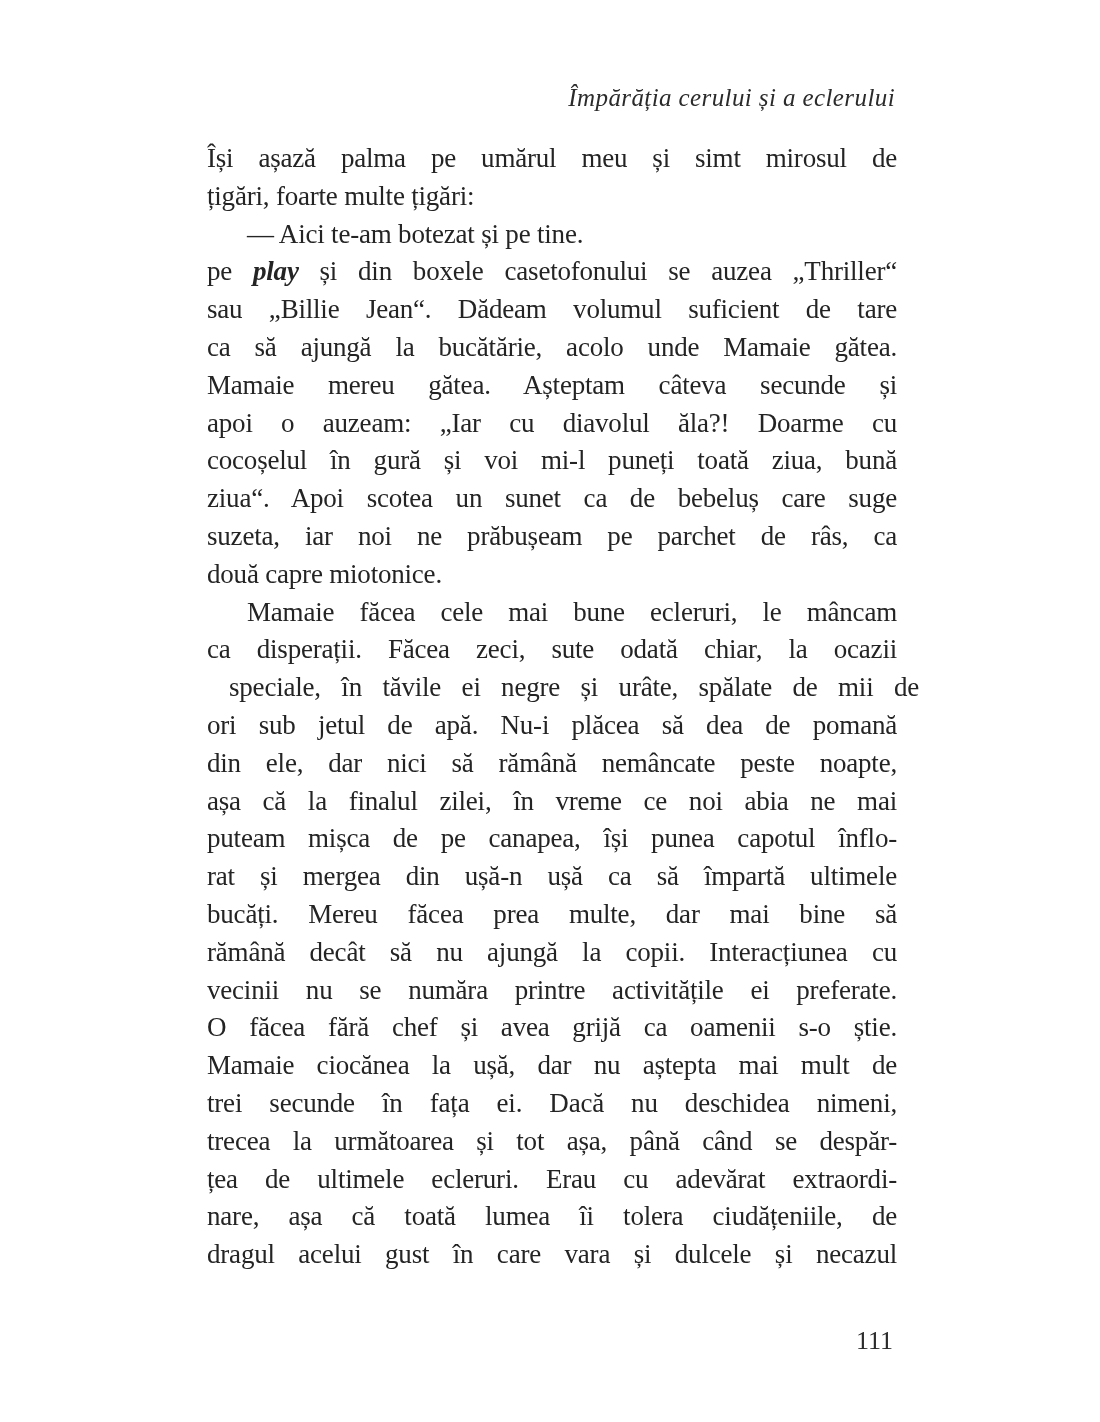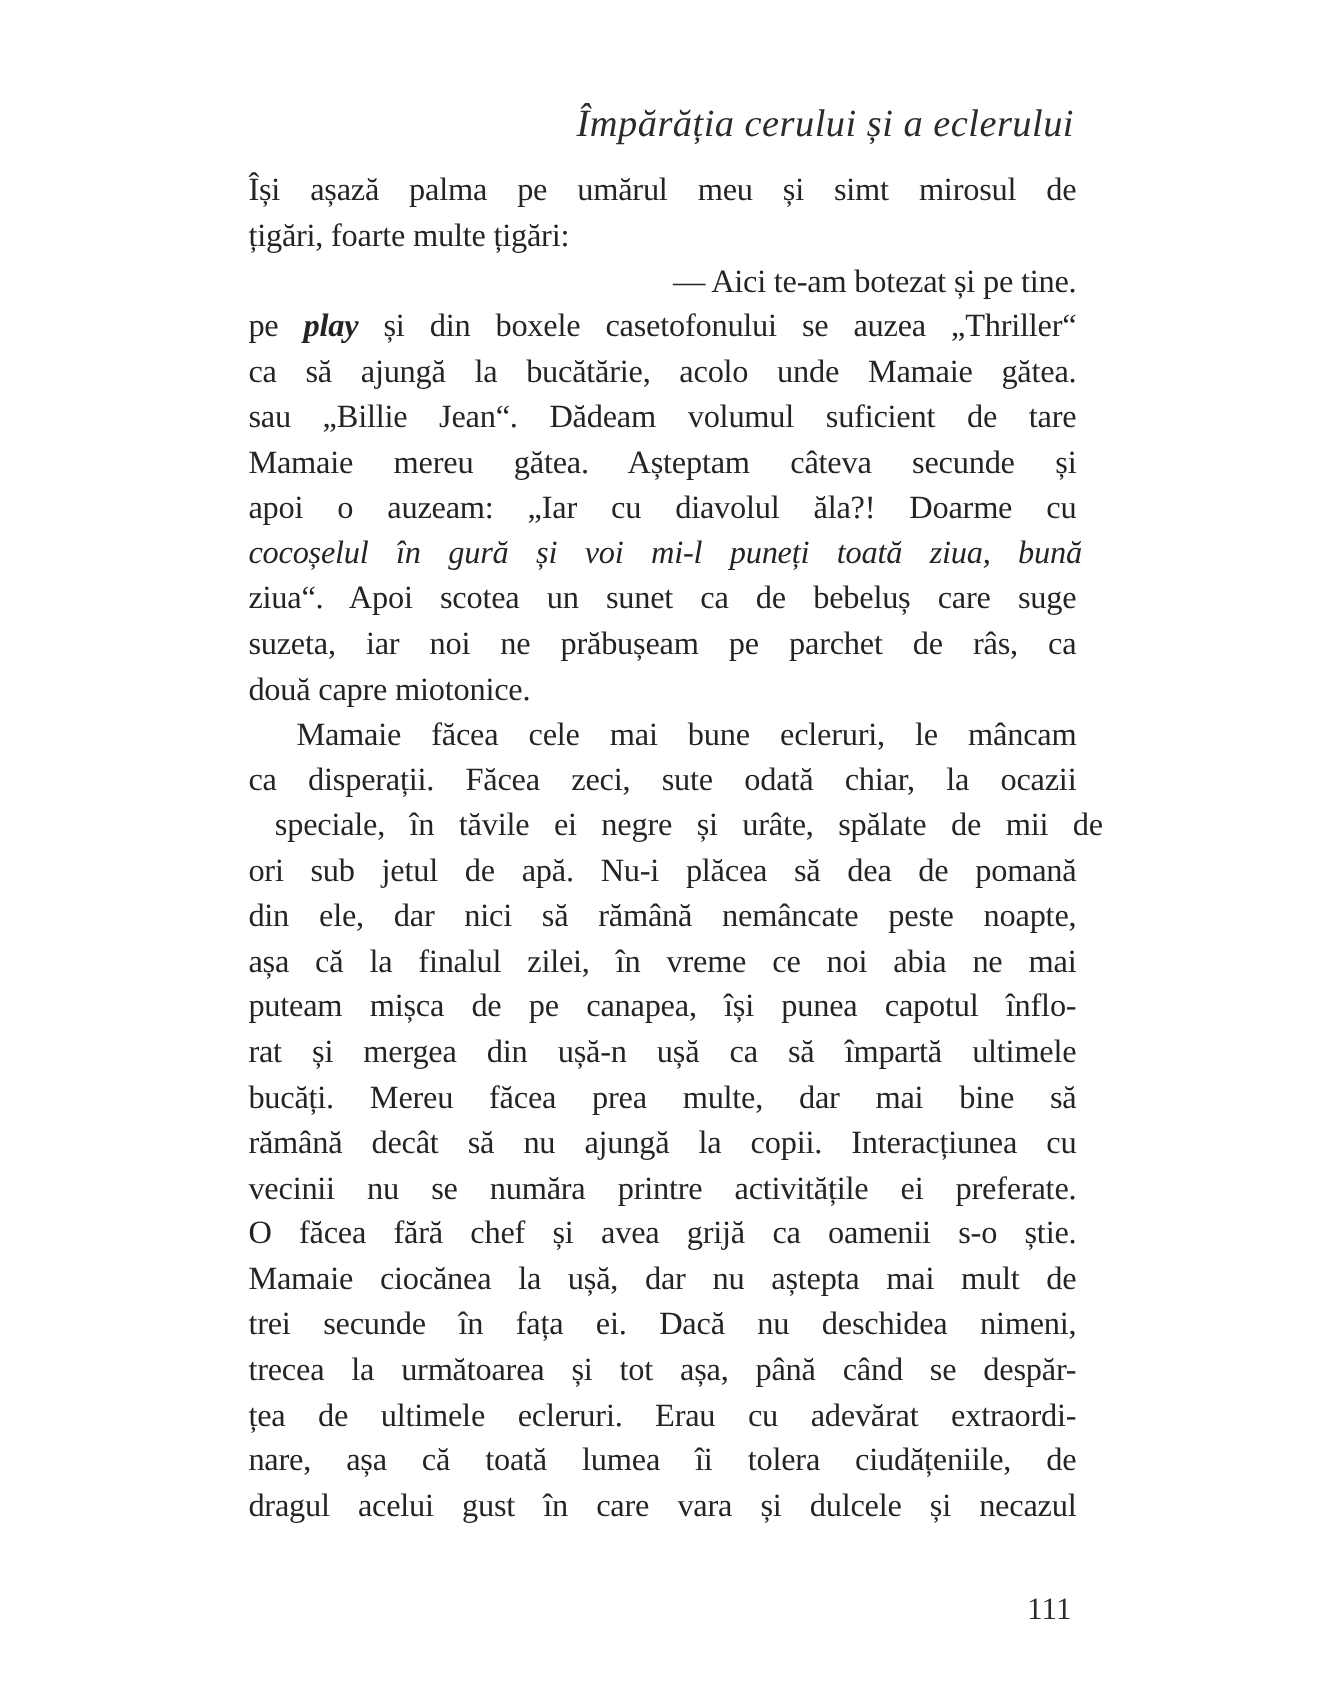--- a/index.html
+++ b/index.html
@@ -18,42 +18,41 @@
   .page {
     position: absolute;
     inset: 0;
     background: #ffffff;
   }
   .running-head {
     position: absolute;
     top: 84px;
     right: 205px;
     font-style: italic;
-    font-size: 32px;
+    font-size: 25px;
     letter-spacing: 0.4px;
     color: #2b2b2b;
     white-space: nowrap;
   }
   .text-block {
     position: absolute;
     left: 207px;
     top: 140px;
     width: 690px;
     font-size: 27px;
     line-height: 37.8px;
     letter-spacing: -0.2px;
   }
   .line {
     height: 37.8px;
     white-space: nowrap;
     overflow: visible;
   }
   .line.indent {
     padding-left: 40px;
-    text-align: right;
   }
   .measure {
     display: inline-block;
     white-space: pre;
   }
   .em-bi {
     font-style: italic;
     font-weight: bold;
   }
   .page-number {
@@ -69,25 +68,25 @@
 
 <div class="page">
 
   <div class="running-head">Împărăția cerului și a eclerului</div>
 
   <div class="text-block">
       <div class="line justify" style="word-spacing: 18.4965px;"><span class="measure"><span>Își așază palma pe umărul meu și simt mirosul de</span></span></div>
       <div class="line"><span class="measure"><span>țigări, foarte multe țigări:</span></span></div>
       <div class="line indent"><span class="measure"><span>— Aici te-am botezat și pe tine.</span></span></div>
       <div class="line justify" style="word-spacing: 14.3398px;"><span class="measure"><span>pe </span><span class="em-bi">play</span><span> și din boxele casetofonului se auzea „Thriller“</span></span></div>
+      <div class="line justify" style="word-spacing: 19.9129px;"><span class="measure"><span>sau „Billie Jean“. Dădeam volumul suficient de tare</span></span></div>
       <div class="line justify" style="word-spacing: 17.4355px;"><span class="measure"><span>ca să ajungă la bucătărie, acolo unde Mamaie gătea.</span></span></div>
-      <div class="line justify" style="word-spacing: 19.9129px;"><span class="measure"><span>sau „Billie Jean“. Dădeam volumul suficient de tare</span></span></div>
       <div class="line justify" style="word-spacing: 27.1953px; text-decoration: underline;"><span class="measure"><span>Mamaie mereu gătea. Așteptam câteva secunde și</span></span></div>
       <div class="line justify" style="word-spacing: 21.832px;"><span class="measure"><span>apoi o auzeam: „Iar cu diavolul ăla?! Doarme cu</span></span></div>
-      <div class="line justify" style="word-spacing: 16.3594px; font-style: italic;"><span class="measure"><span>cocoșelul în gură și voi mi-l puneți toată ziua, bună</span></span></div>
+      <div class="line justify" style="word-spacing: 16.3594px;"><span class="measure"><span>cocoșelul în gură și voi mi-l puneți toată ziua, bună</span></span></div>
       <div class="line justify" style="word-spacing: 16.1562px;"><span class="measure"><span>ziua“. Apoi scotea un sunet ca de bebeluș care suge</span></span></div>
       <div class="line justify" style="word-spacing: 18.5556px;"><span class="measure"><span>suzeta, iar noi ne prăbușeam pe parchet de râs, ca</span></span></div>
       <div class="line"><span class="measure"><span>două capre miotonice.</span></span></div>
       <div class="line justify indent" style="word-spacing: 18.5714px;"><span class="measure"><span>Mamaie făcea cele mai bune ecleruri, le mâncam</span></span></div>
       <div class="line justify" style="word-spacing: 19.6152px;"><span class="measure"><span>ca disperații. Făcea zeci, sute odată chiar, la ocazii</span></span></div>
       <div class="line justify" style="word-spacing: 13.8922px; margin-left: 22px;"><span class="measure"><span>speciale, în tăvile ei negre și urâte, spălate de mii de</span></span></div>
       <div class="line justify" style="word-spacing: 15.7969px;"><span class="measure"><span>ori sub jetul de apă. Nu-i plăcea să dea de pomană</span></span></div>
       <div class="line justify" style="word-spacing: 18.3691px;"><span class="measure"><span>din ele, dar nici să rămână nemâncate peste noapte,</span></span></div>
       <div class="line justify" style="word-spacing: 15.1491px;"><span class="measure"><span>așa că la finalul zilei, în vreme ce noi abia ne mai</span></span></div>
       <div class="line justify" style="word-spacing: 16.2344px;"><span class="measure"><span>puteam mișca de pe canapea, își punea capotul înflo-</span></span></div>

